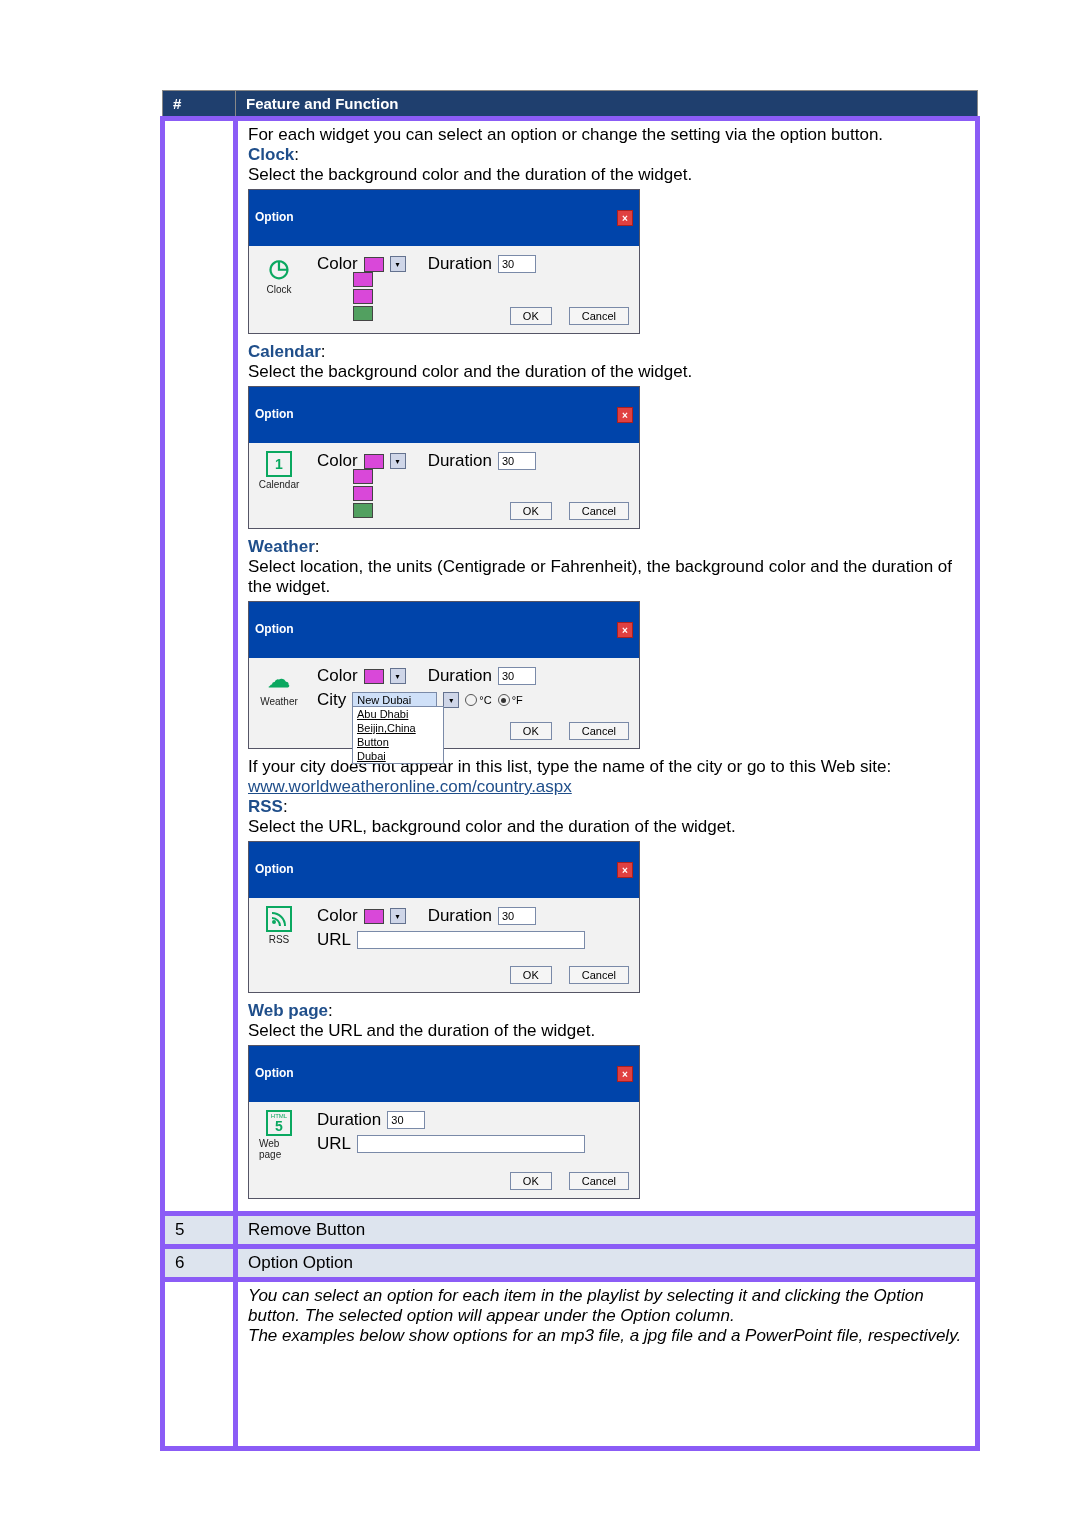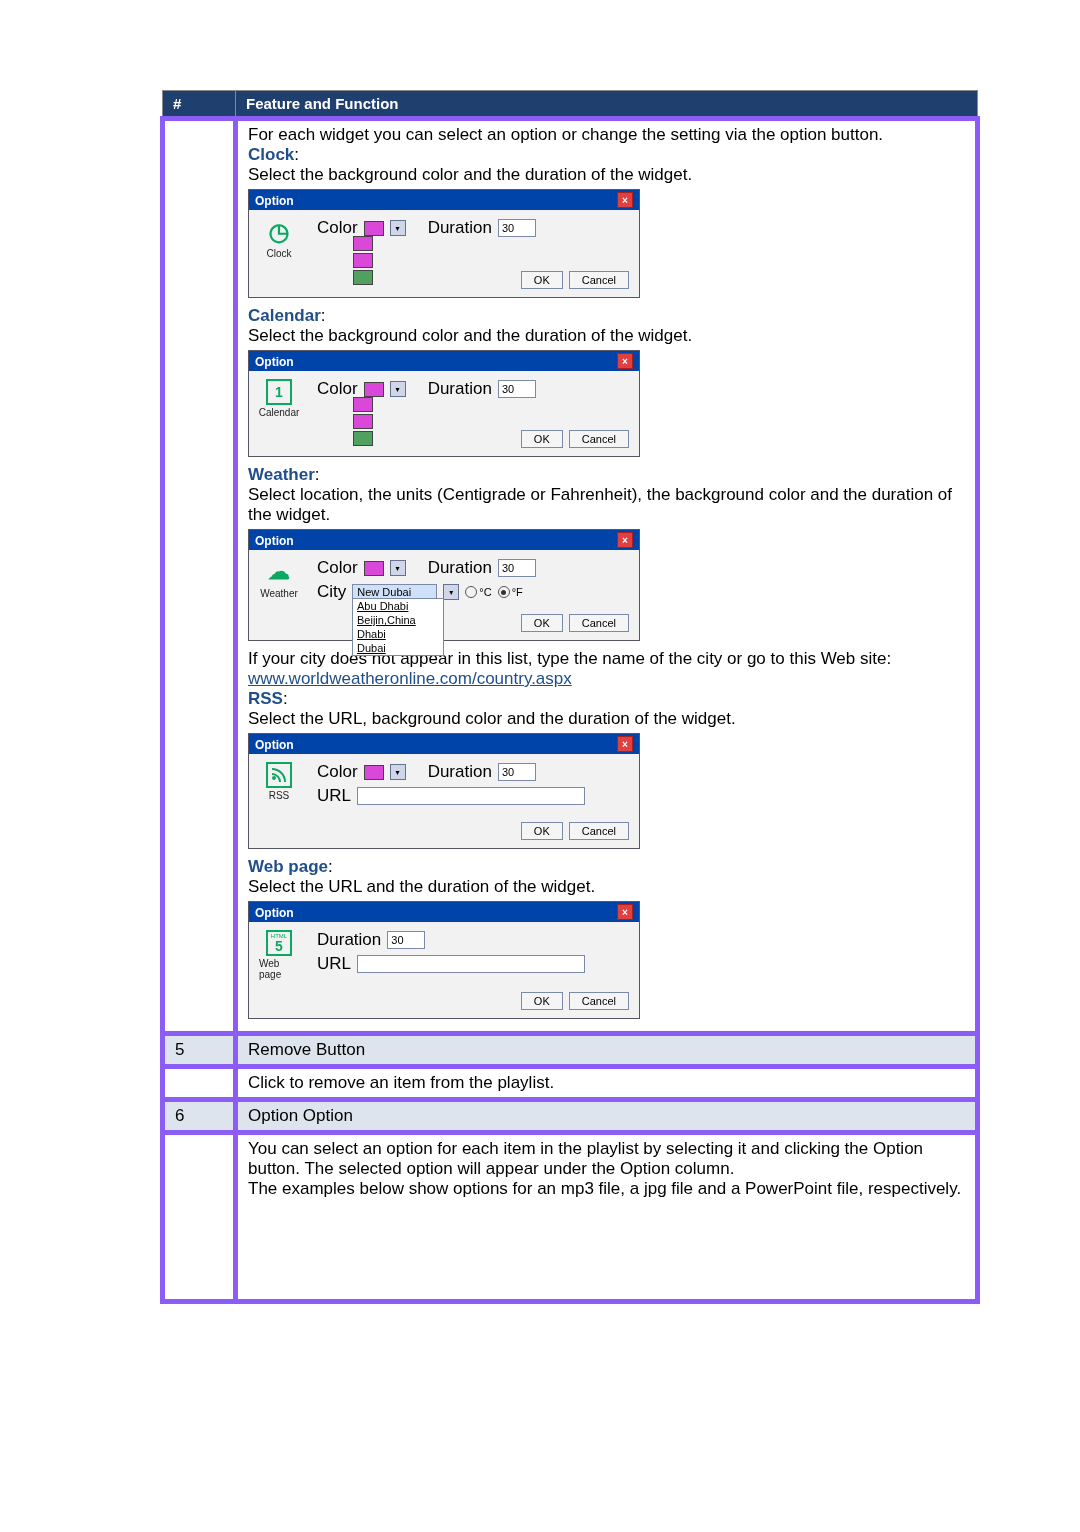--- a/index.html
+++ b/index.html
@@ -49,25 +49,25 @@
     width: 390px;
     background: #f2f2f2;
     margin: 4px 0 8px 0;
     font-size: 11px;
     color: #000;
   }
   .dlg-title {
     background: #0044aa;
     color: #fff;
     font-weight: bold;
-    padding: 2px 6px;
+    padding: 20px 6px;
     font-size: 12px;
     display: flex;
     justify-content: space-between;
-    align-items: flex-end;
+    align-items: flex-start;
   }
   .close-x {
     background: #e04040;
     color: #fff;
     width: 14px; height: 14px;
     display: inline-flex;
     align-items: center; justify-content: center;
     font-size: 10px;
     border: 1px solid #aa2020;
   }
@@ -113,21 +113,21 @@
   .sw-g { background:#52a060; }
   input.txt {
     font-size:11px; height:16px; border:1px solid #7a8aa8; background:#fff; padding:0 3px;
   }
   .btnrow {
     display:flex; justify-content:flex-end; gap:6px;
     padding: 6px 10px 8px 10px;
   }
   button.dlg-btn {
     font-size:11px; padding:2px 12px;
-    border:1px solid #7a8aa8; background:#f5f5f5;
+    border:1px solid #7a8aa8; background:#f5f5f5;margin-left:11px;
   }
   .city-select {
     border:1px solid #7a8aa8; background:#cfe0f8; padding:1px 4px; font-size:11px; width:75px; display:inline-flex; justify-content:space-between; align-items:center;
   }
   .city-list {
     position:absolute; left:35px; top:40px;
     border:1px solid #7a8aa8; background:#fff; font-size:11px; width:90px;
   }
   .city-list div { padding:1px 4px;text-decoration:underline; }
   .radio { display:inline-flex; align-items:center; gap:2px; font-size:11px; }
@@ -264,21 +264,21 @@
                 <span class="radio">
                       <span class="circ">
                         <span class="dot"></span>
                       </span>
                       <span>°F</span>
                     </span>
               </div>
               <div class="city-list">
                 <div>Abu Dhabi</div>
                 <div>Beijin,China</div>
-                <div>Dhabi</div>
+                <div>Button</div>
                 <div>Dubai</div>
               </div>
             </div>
           </div>
           <div class="btnrow">
             <button class="dlg-btn">OK</button>
             <button class="dlg-btn">Cancel</button>
           </div>
         </div>
         <div>If your city does not appear in this list, type the name of the city or go to this Web site:</div>
@@ -354,30 +354,26 @@
             <button class="dlg-btn">Cancel</button>
           </div>
         </div>
       </td>
     </tr>
 
     <tr class="shaded">
       <td class="numcol">5</td>
       <td>Remove Button</td>
     </tr>
-    <tr>
-      <td class="numcol"></td>
-      <td>Click to remove an item from the playlist.</td>
-    </tr>
 
     <tr class="shaded">
       <td class="numcol">6</td>
       <td>Option Option</td>
     </tr>
     <tr>
       <td class="numcol"></td>
-      <td style="padding-bottom:100px; white-space:pre-line;">You can select an option for each item in the playlist by selecting it and clicking the Option button. The selected option will appear under the Option column.
+      <td style="padding-bottom:100px; white-space:pre-line;font-style:italic;">You can select an option for each item in the playlist by selecting it and clicking the Option button. The selected option will appear under the Option column.
 The examples below show options for an mp3 file, a jpg file and a PowerPoint file, respectively.</td>
     </tr>
   </tbody>
     </table>
 
 </div>
 
 </body></html>

